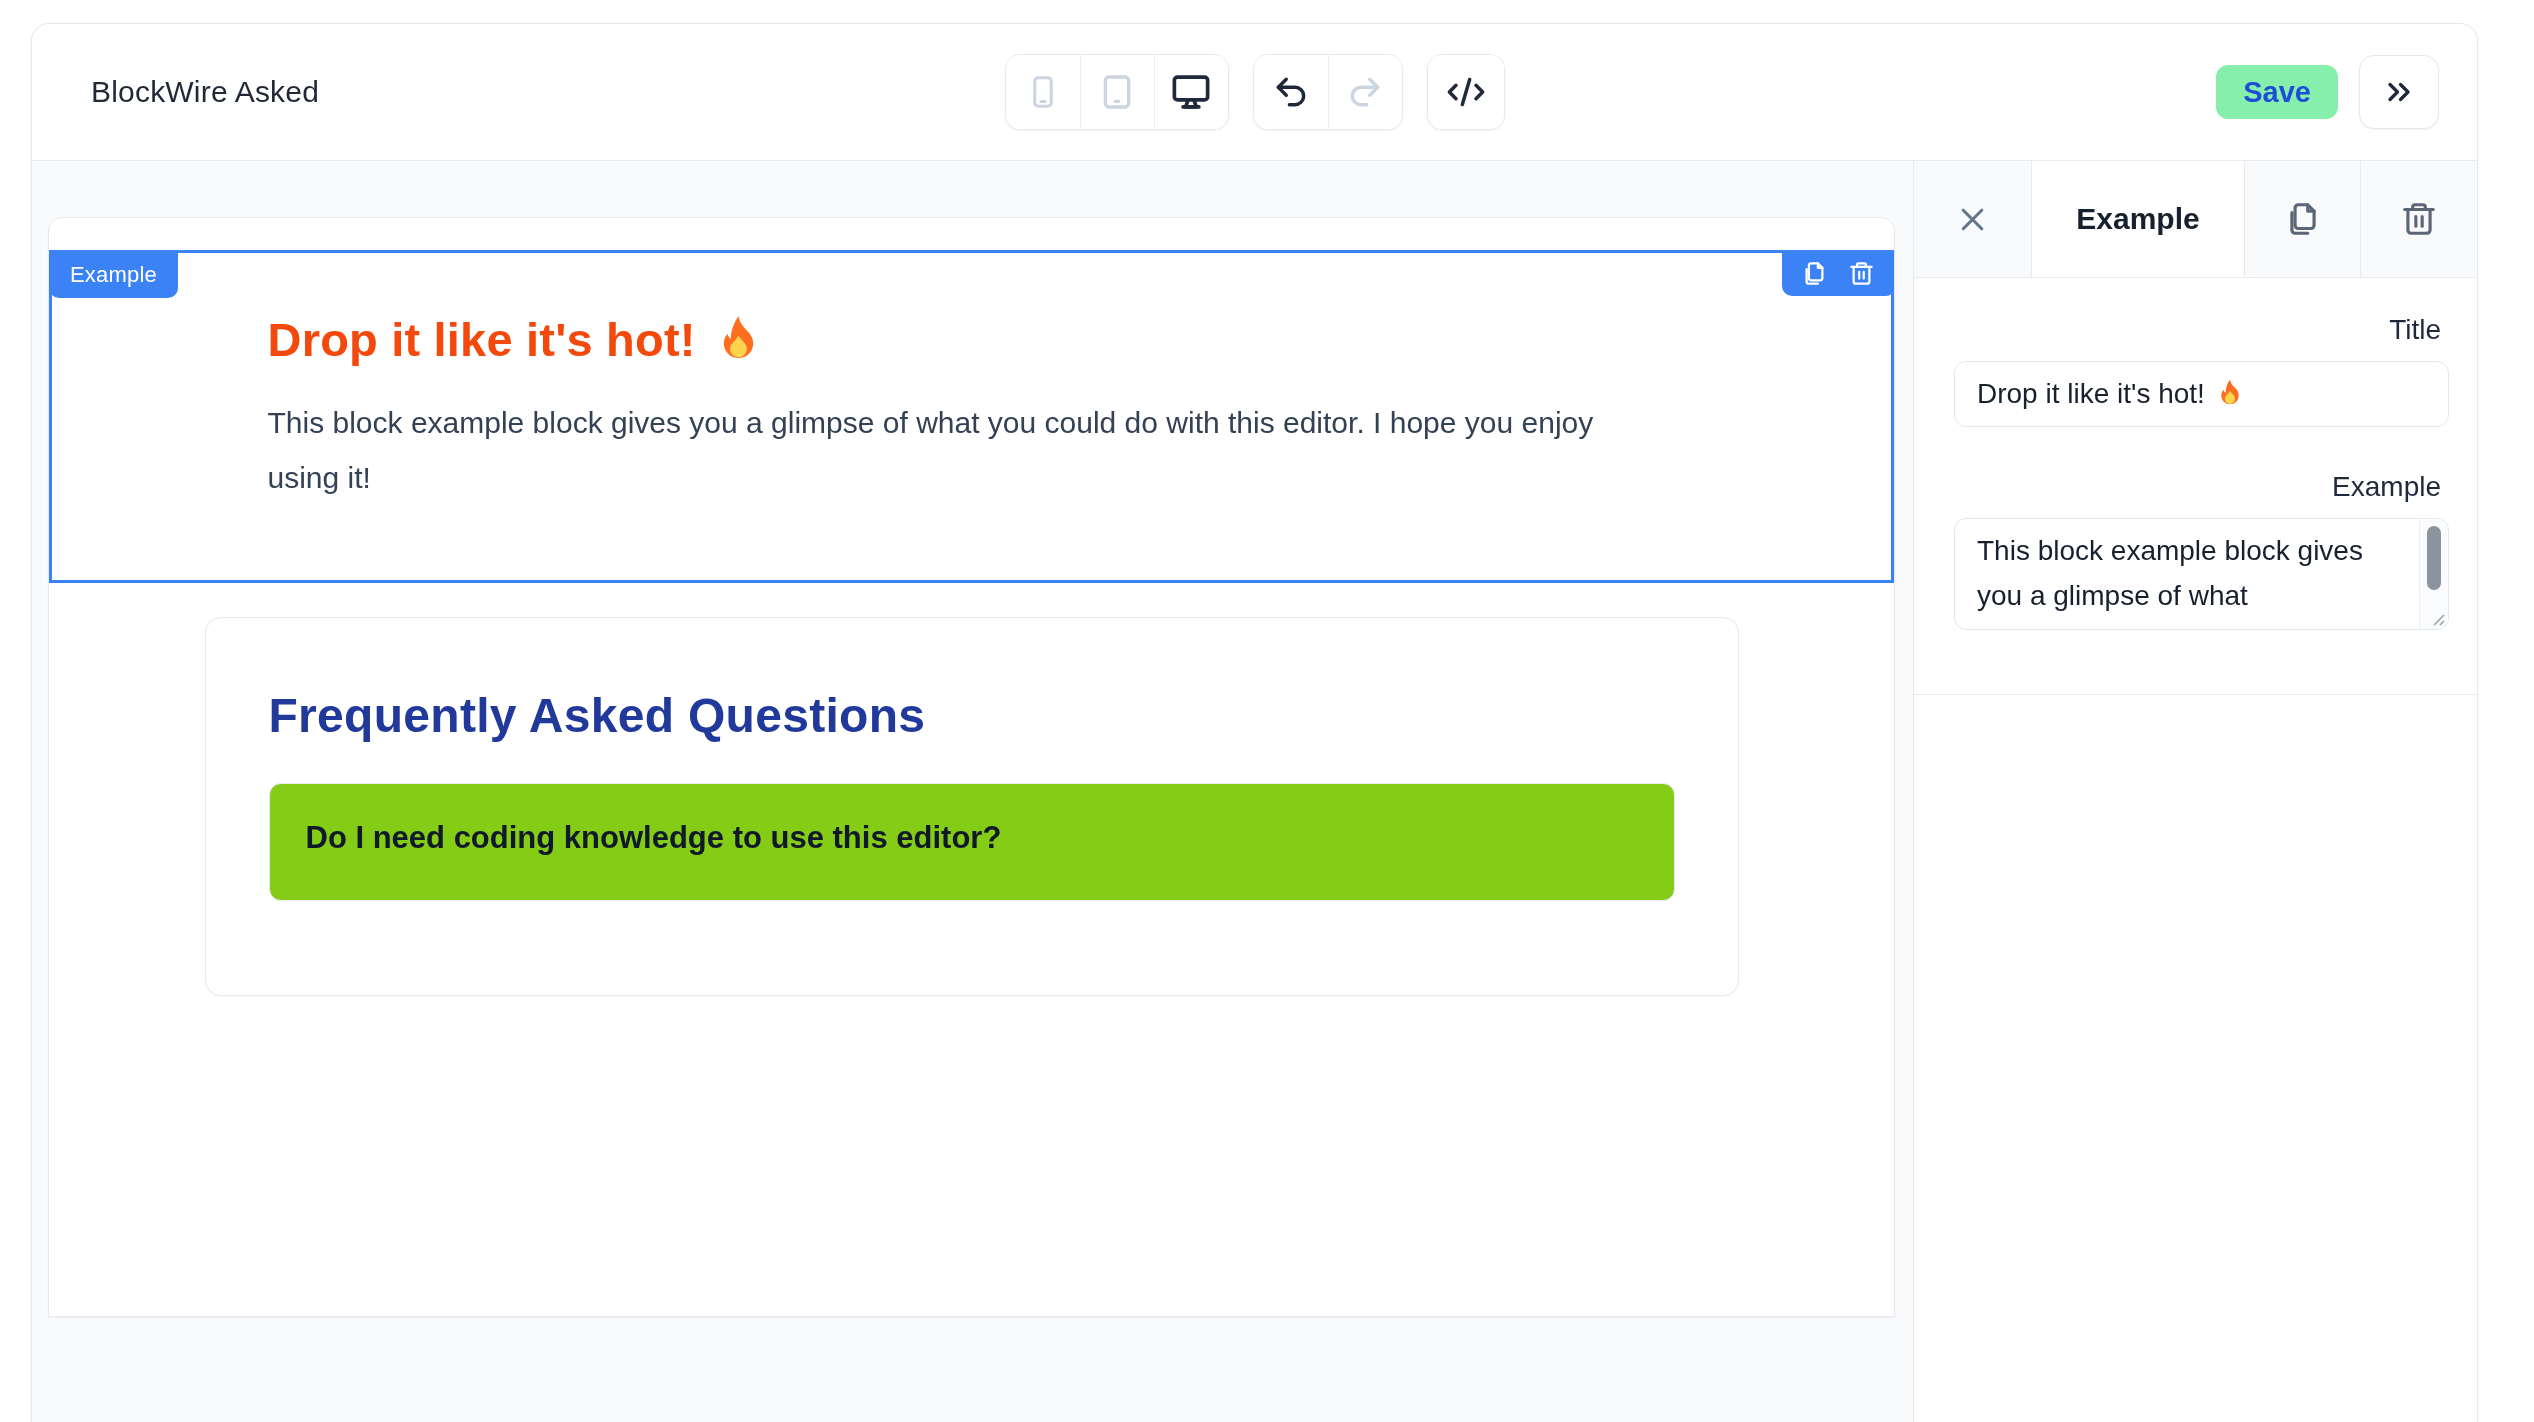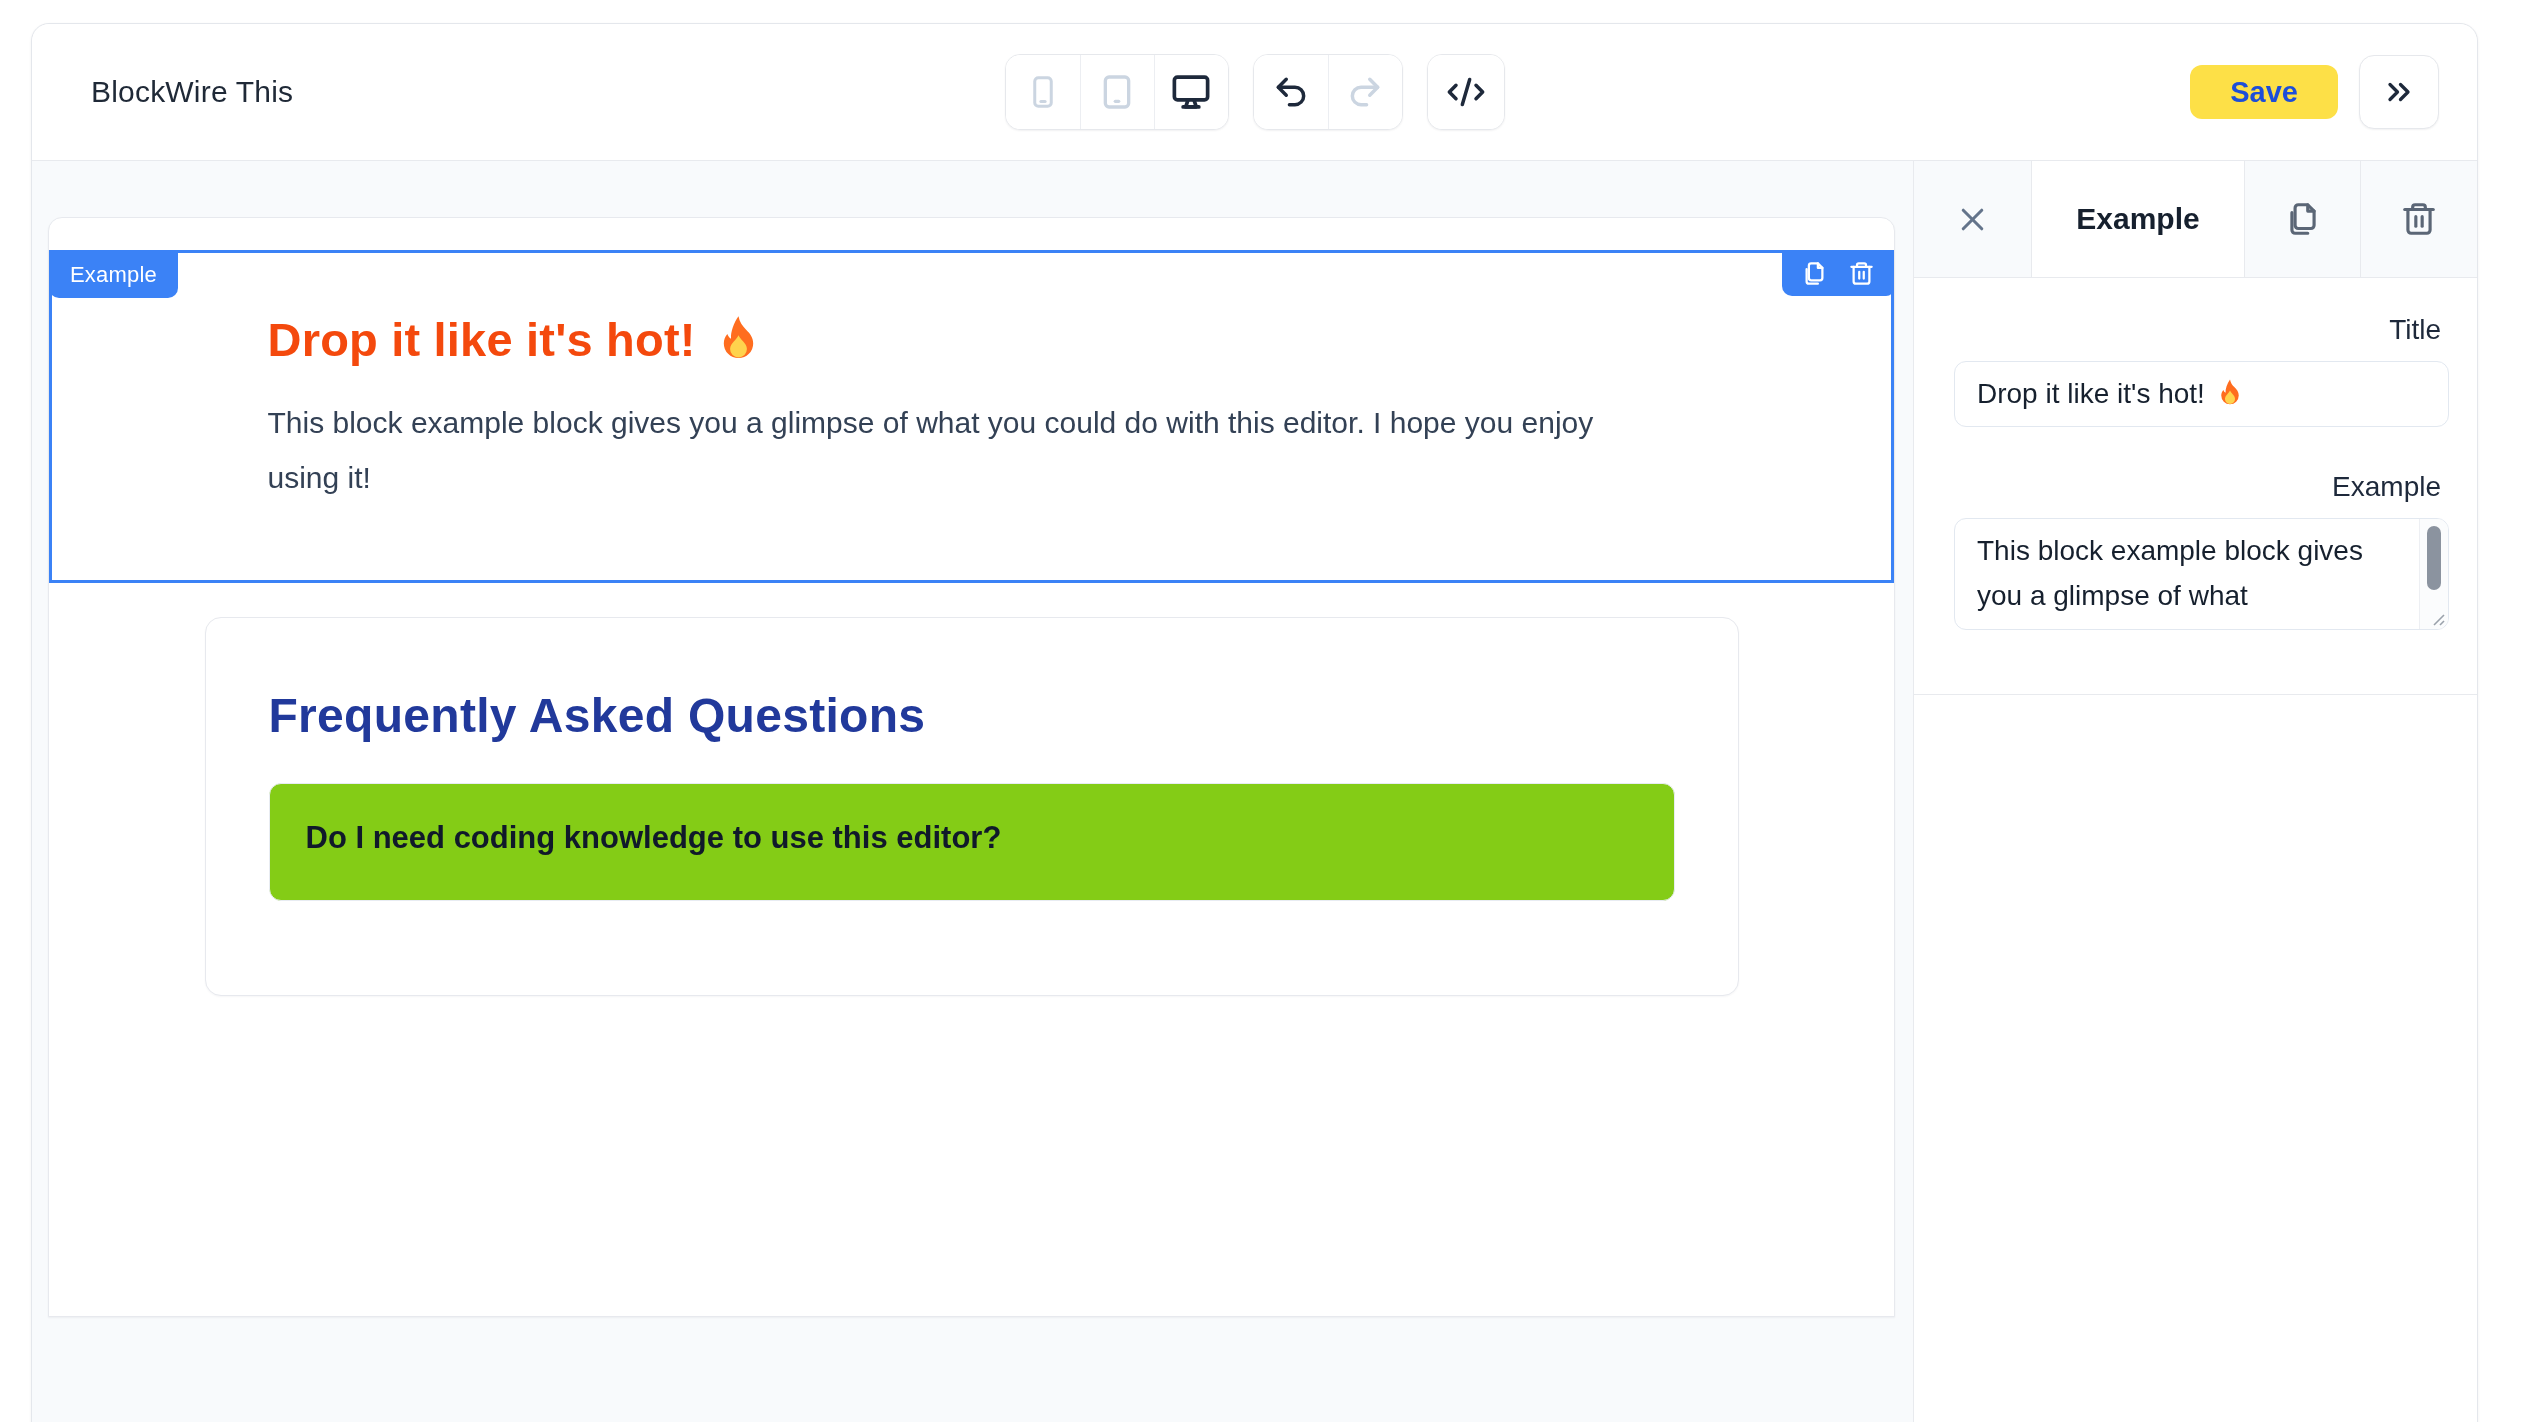--- a/index.html
+++ b/index.html
@@ -37,22 +37,22 @@
     box-shadow:0 1px 2px rgba(15,23,42,.06); overflow:hidden;
   }
   .tb-btn {
     width:74px; height:74px; display:flex; align-items:center; justify-content:center;
     background:#fff; border:none; padding:0; cursor:pointer; color:#1e293b;
   }
   .tb-btn + .tb-btn { border-left:1px solid #eceef2; }
   .tb-btn.muted { color:#cbd5e1; }
   .header-right { margin-left:auto; display:flex; align-items:center; gap:21px; }
   .save-btn {
-    height:54px; padding:0 40px; border:none; border-radius:12px;
-    background:#fde047; color:#1d4ed8; font-family:inherit;
+    height:54px; padding:0 27px; border:none; border-radius:12px;
+    background:#86efac; color:#1d4ed8; font-family:inherit;
     font-size:29px; font-weight:600; cursor:pointer;
   }
   .expand-btn {
     width:80px; height:74px; background:#fff; border:1px solid #e6e8ec; border-radius:15px;
     box-shadow:0 1px 2px rgba(15,23,42,.06); display:flex; align-items:center; justify-content:center;
     color:#1e293b; cursor:pointer;
   }
 
   
   .app-body { flex:1; display:flex; min-height:0; }
@@ -135,21 +135,21 @@
   .ta-thumb { position:absolute; top:7px; left:7px; width:14px; height:64px; border-radius:7px; background:#8b939f; }
   .ta-resizer { position:absolute; right:2px; bottom:2px; color:#9aa1ab; }
   .sb-rest { flex:1; background:#fff; }
 </style>
 </head>
 <body>
 
 <div class="app">
 
   <header class="app-header">
-    <div class="app-title">BlockWire This</div>
+    <div class="app-title">BlockWire Asked</div>
 
     <div class="toolbar-center">
       <div class="tb-group">
         <button class="tb-btn muted">
           <svg class="ic" width="36" height="36" viewBox="0 0 24 24">
             <rect x="6.5" y="2.5" width="11" height="19" rx="2.4"></rect>
               <path d="M10.6 18.3h2.8"></path>
           </svg>
         </button>
         <button class="tb-btn muted">

